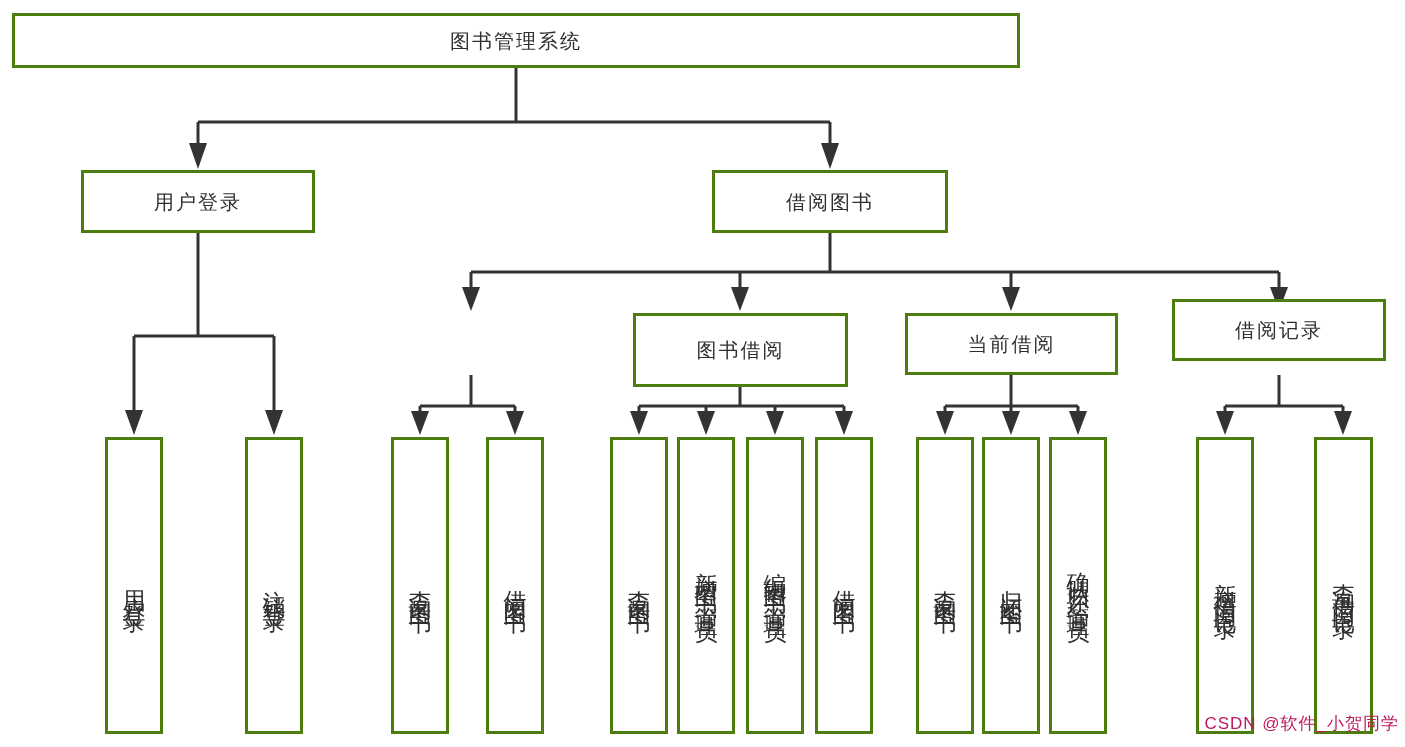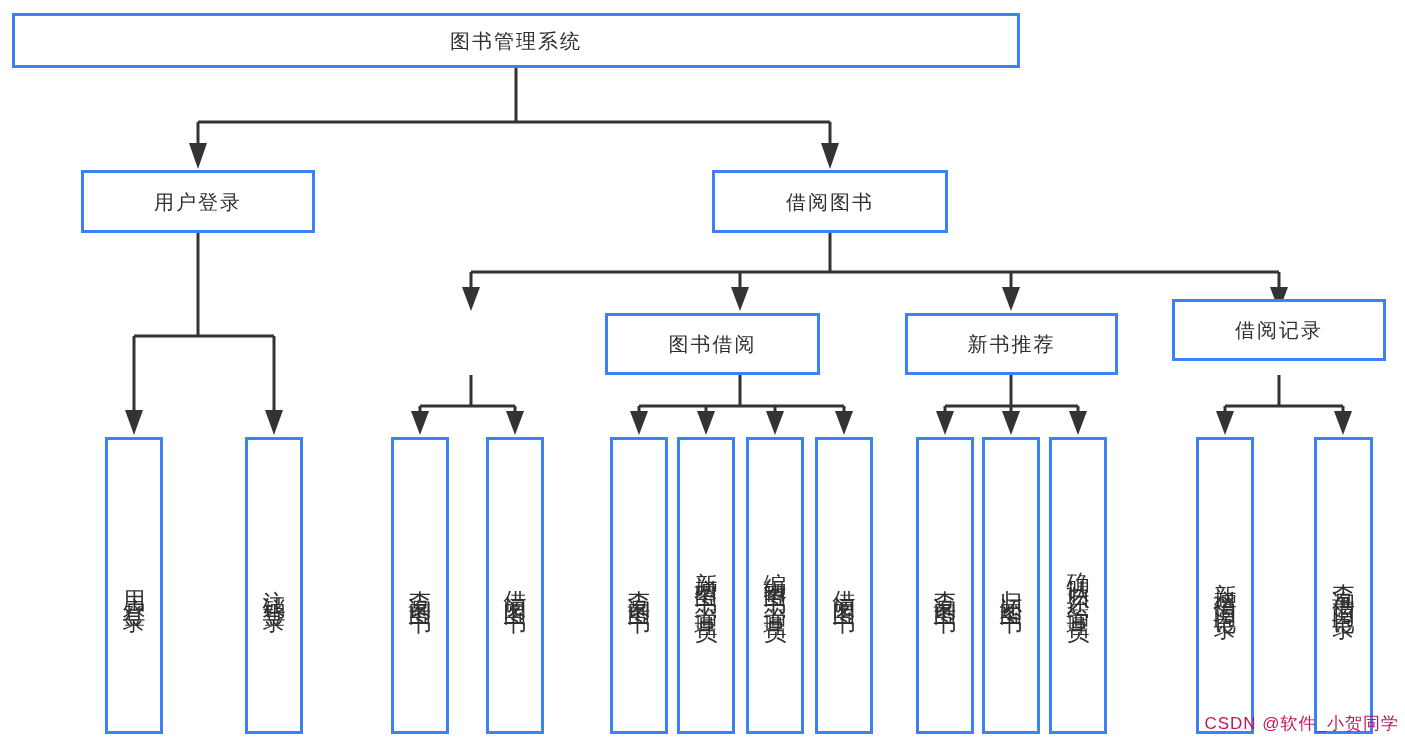--- a/index.html
+++ b/index.html
@@ -14,21 +14,21 @@
   }
   #connectors {
     position: absolute;
     left: 0; top: 0;
     width: 1405px; height: 747px;
     z-index: 0;
   }
   .box {
     position: absolute;
     box-sizing: border-box;
-    border: 3px solid #3b82f6;
+    border: 3px solid #4d7c0f;
     background: #ffffff;
     display: flex;
     align-items: center;
     justify-content: center;
     z-index: 1;
     text-align: center;
   }
   .h-box {
     font-size: 20px;
     letter-spacing: 2px;
@@ -43,21 +43,21 @@
     top: 437px;
     height: 297px;
   }
   
   .pos-root       { left: 12px;   top: 13px;  width: 1008px; height: 55px; }
   
   .pos-login      { left: 81px;   top: 170px; width: 234px;  height: 63px; }
   .pos-manage     { left: 712px;  top: 170px; width: 236px;  height: 63px; }
   
   .pos-recommend  { left: 365px;  top: 313px; width: 212px;  height: 62px; }
-  .pos-borrow     { left: 605px;  top: 313px; width: 215px;  height: 62px; }
+  .pos-borrow     { left: 633px;  top: 313px; width: 215px;  height: 74px; }
   .pos-current    { left: 905px;  top: 313px; width: 213px;  height: 62px; }
   .pos-records    { left: 1172px; top: 299px; width: 214px;  height: 62px; }
   
   .pos-l1  { left: 105px;  width: 58px; }
   .pos-l2  { left: 245px;  width: 58px; }
   .pos-l3  { left: 391px;  width: 58px; }
   .pos-l4  { left: 486px;  width: 58px; }
   .pos-l5  { left: 610px;  width: 58px; }
   .pos-l6  { left: 677px;  width: 58px; }
   .pos-l7  { left: 746px;  width: 58px; }
@@ -158,21 +158,21 @@
       <polygon points="1334,411 1352,411 1343,435" stroke="none"></polygon>
     </g>
   </svg>
 
   <div class="box h-box pos-root">图书管理系统</div>
 
   <div class="box h-box pos-login">用户登录</div>
   <div class="box h-box pos-manage">借阅图书</div>
 
   <div class="box h-box pos-borrow">图书借阅</div>
-  <div class="box h-box pos-current">新书推荐</div>
+  <div class="box h-box pos-current">当前借阅</div>
   <div class="box h-box pos-records">借阅记录</div>
 
   <div class="box v-box pos-l1">用户登录</div>
   <div class="box v-box pos-l2">注销登录</div>
 
   <div class="box v-box pos-l3">查询图书</div>
   <div class="box v-box pos-l4">借阅图书</div>
 
   <div class="box v-box pos-l5">查询图书</div>
   <div class="box v-box pos-l6">新增图书（管理员）</div>

